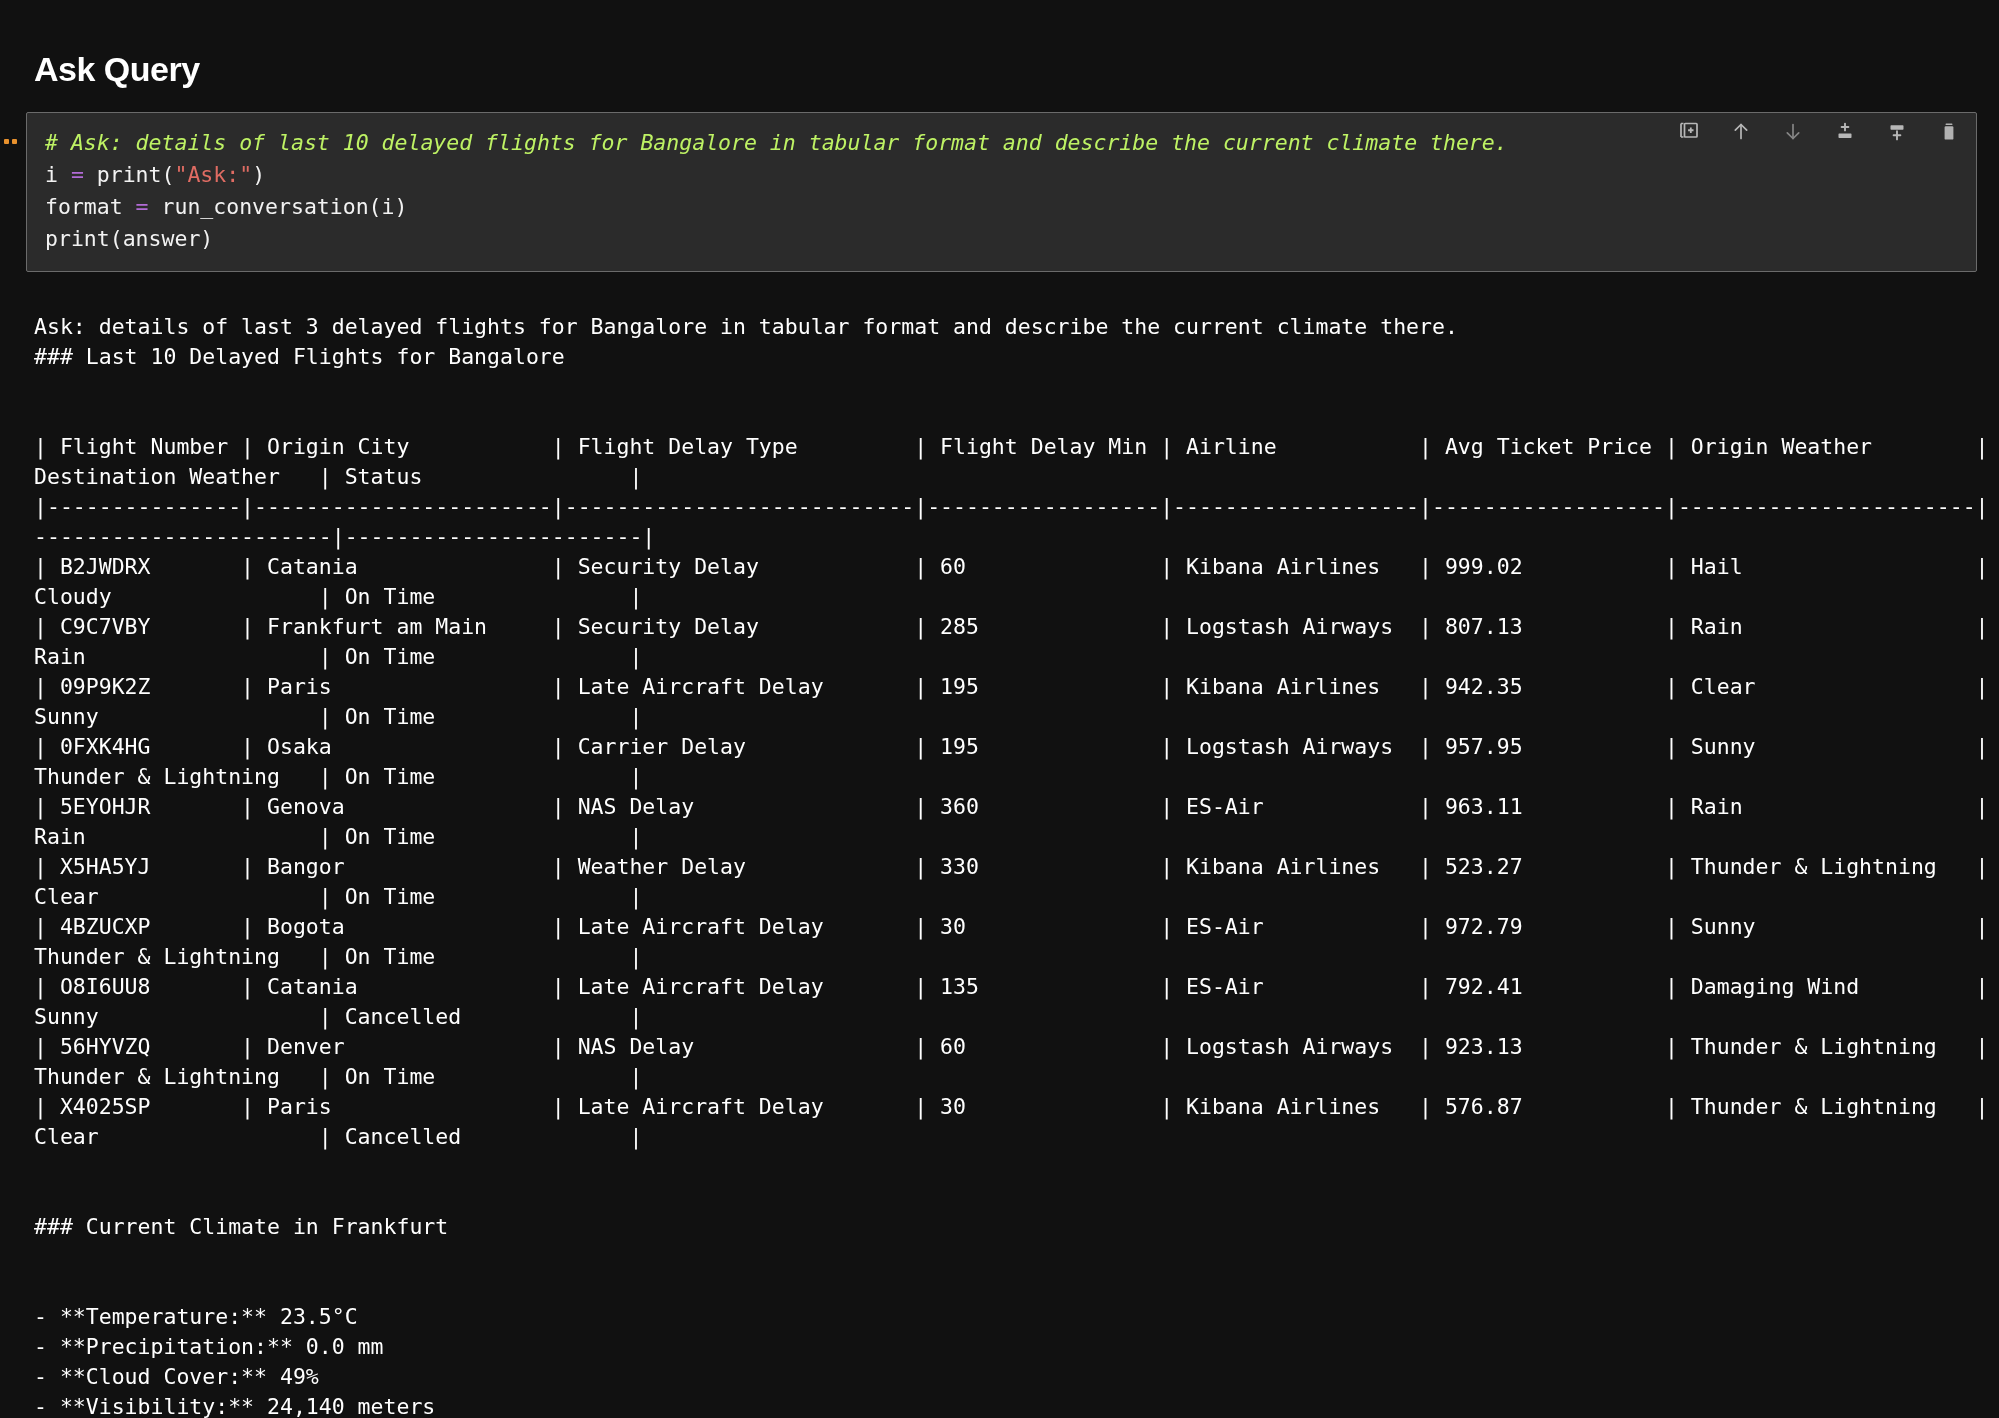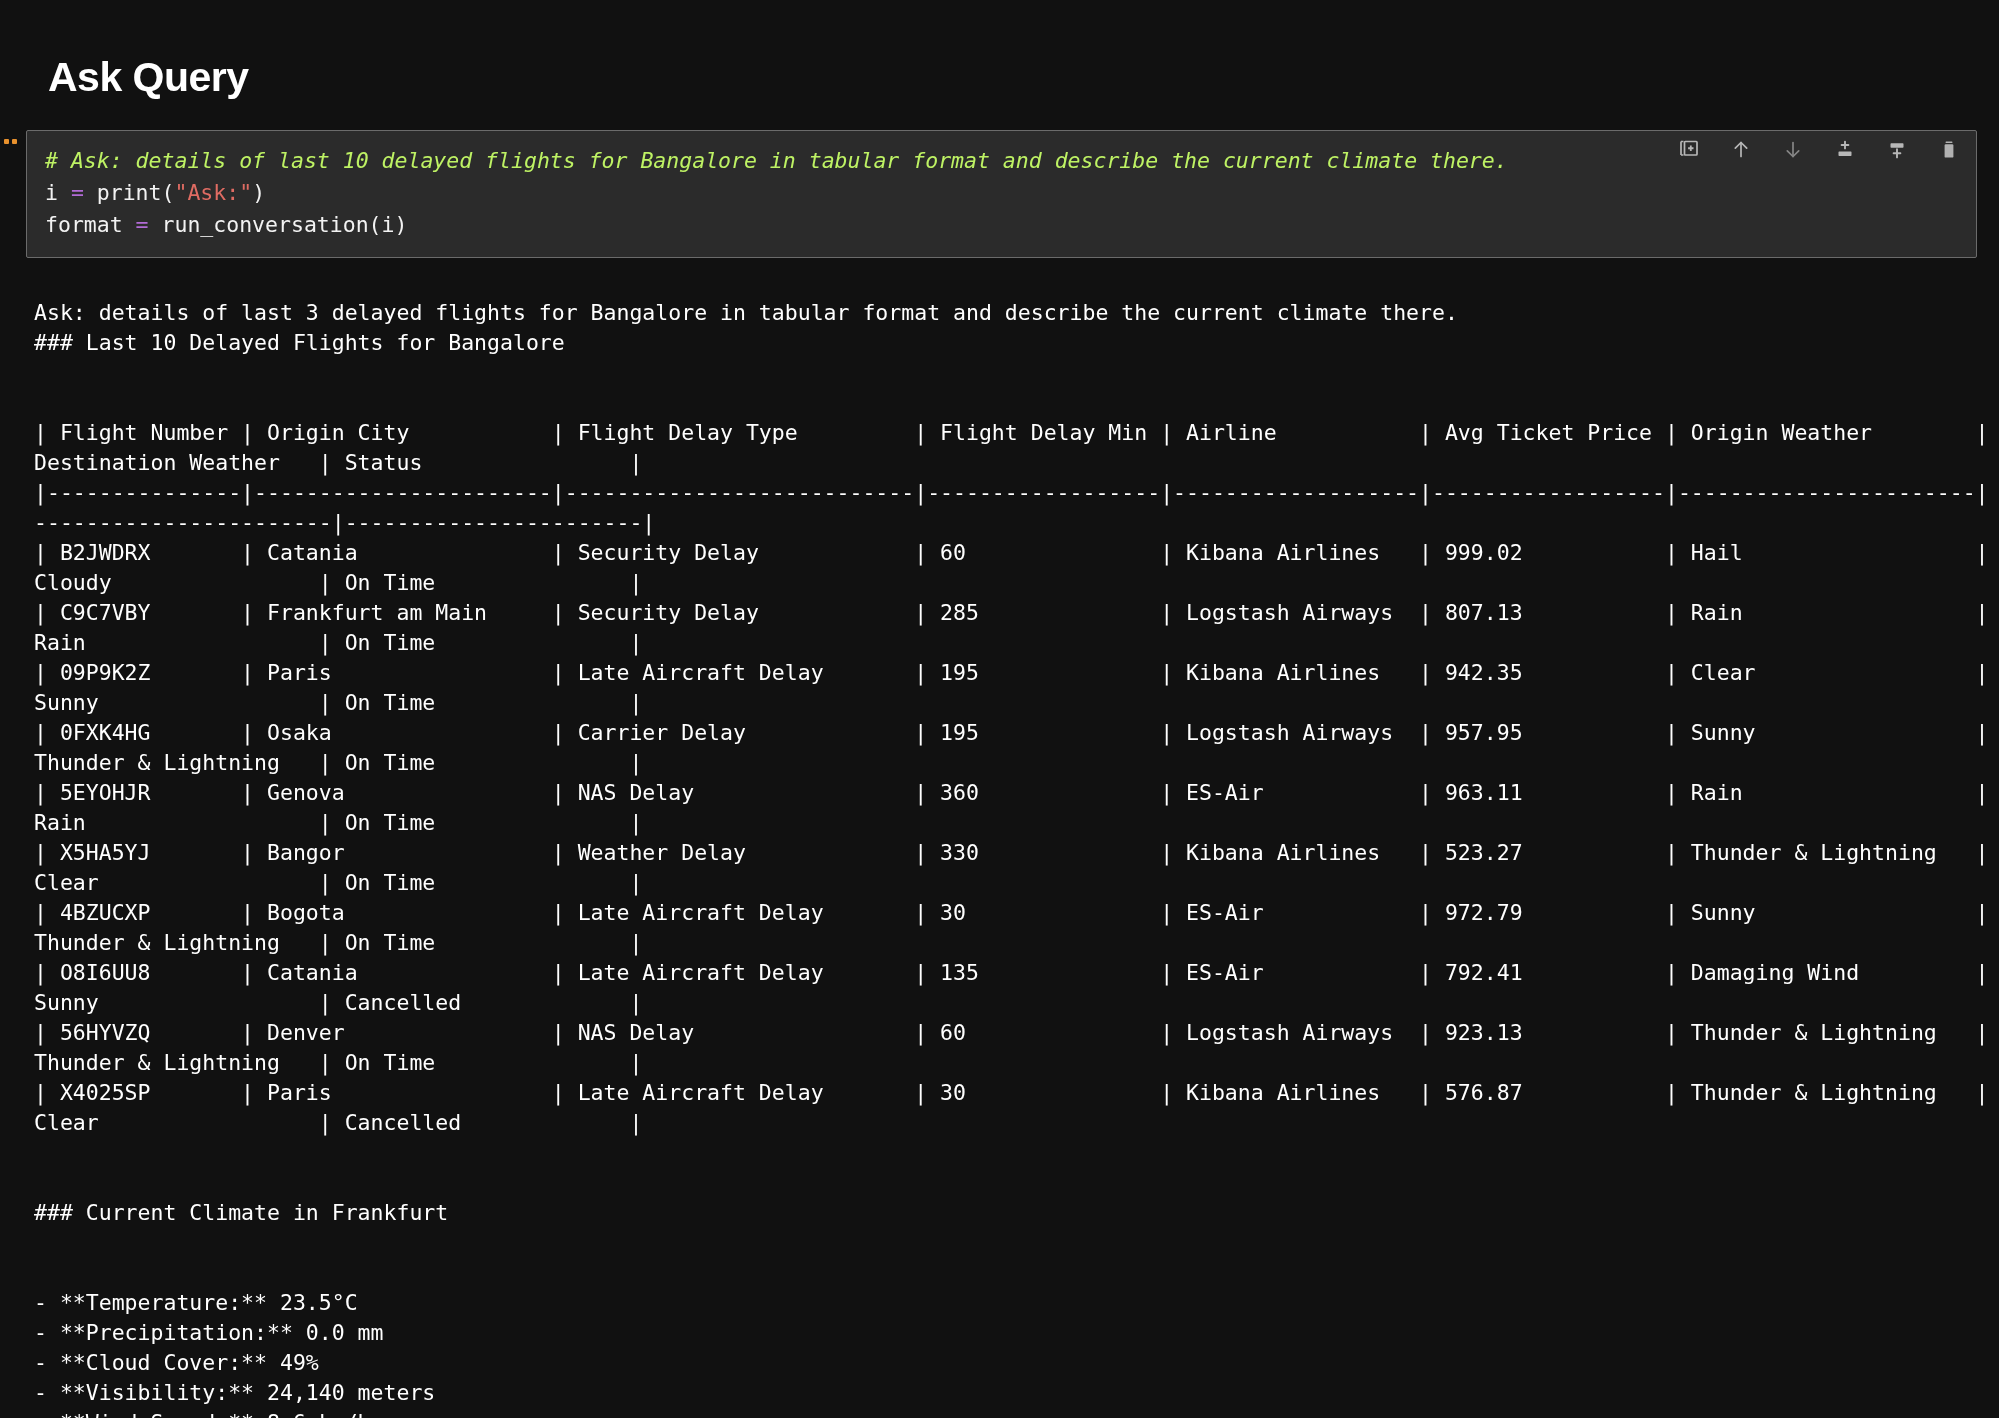--- a/index.html
+++ b/index.html
@@ -21,24 +21,24 @@
     position: absolute;
     inset: 0;
     background: #111111;
     padding: 0;
   }
 
   
   .page-title {
     font-family: "Liberation Sans", sans-serif;
     font-weight: bold;
-    font-size: 41px;
+    font-size: 34px;
     letter-spacing: -0.5px;
     color: #ffffff;
-    padding: 26px 0 0 48px;
+    padding: 26px 0 0 34px;
     line-height: 1.2;
   }
 
   
   .run-indicator {
     position: absolute;
     left: 4px;
     top: 139px;
     width: 16px;
     height: 6px;
@@ -128,20 +128,21 @@
 
   <div class="code-cell-wrap">
     <div class="code-cell">
 
       <div class="code-line"><span class="tok-comment"># Ask: details of last 10 delayed flights for Bangalore in tabular format and describe the current climate there.</span></div>
 
       <div class="code-line"><span class="tok-plain">i </span><span class="tok-op">=</span><span class="tok-plain"> print(</span><span class="tok-str">"Ask:"</span><span class="tok-plain">)</span></div>
 
       <div class="code-line"><span class="tok-plain">format </span><span class="tok-op">=</span><span class="tok-plain"> run_conversation(i)</span></div>
 
+      <div class="code-line"><span class="tok-plain">print(answer)</span></div>
 
       <div class="cell-toolbar">
 
         <div class="tbtn" title="Duplicate Cell">
           <svg width="24" height="24" viewBox="0 0 24 24" fill="none" stroke="#d6d6d6" stroke-width="1.7">
             <path d="M4 3.5 L4 17 M4 3.5 L6.5 3.5 M4 17 L6.5 17"></path>
             <rect x="7.5" y="3.5" width="12.5" height="13.5" rx="0.8"></rect>
             <path d="M13.8 7.6 L13.8 12.9 M11.1 10.25 L16.5 10.25" stroke-width="1.8"></path>
           </svg>
         </div>

